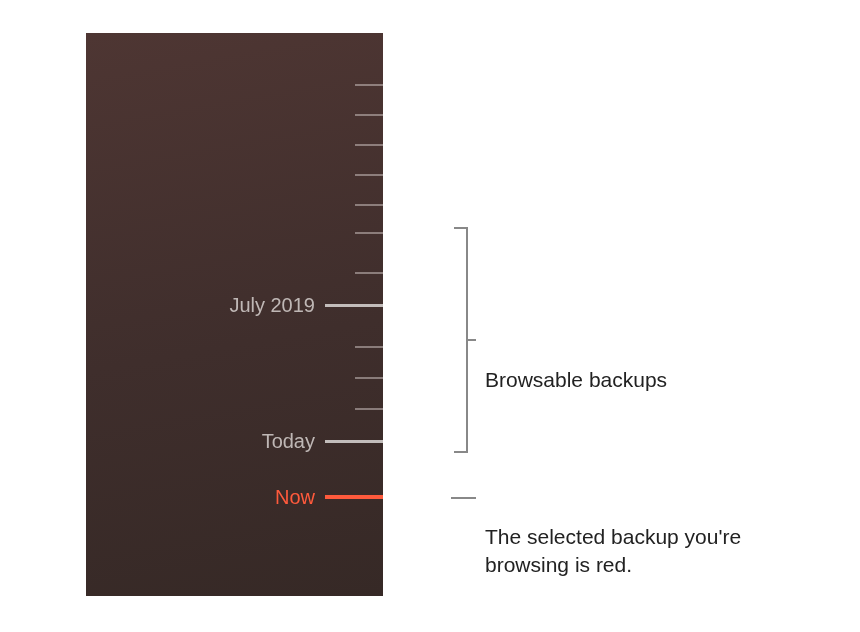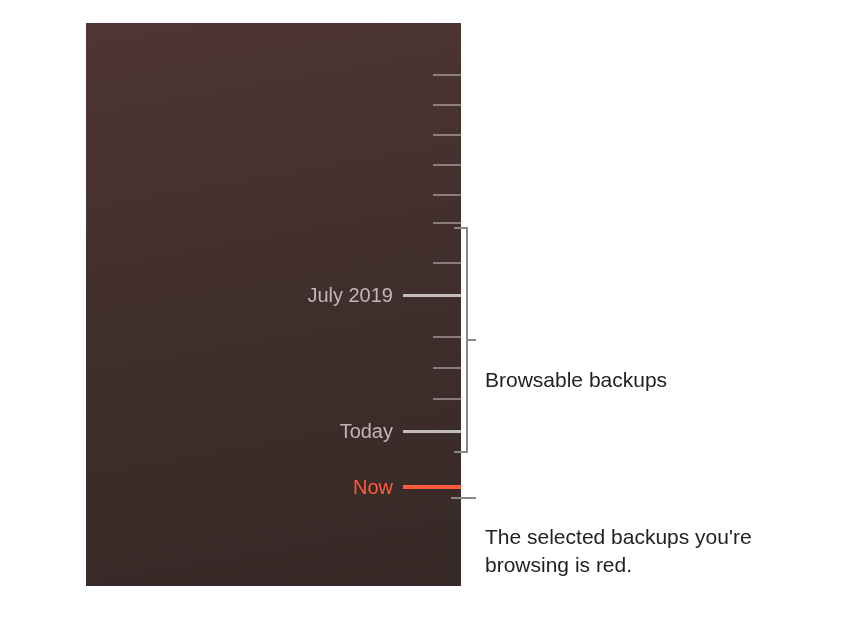--- a/index.html
+++ b/index.html
@@ -7,22 +7,22 @@
     margin: 0;
     width: 860px;
     height: 632px;
     background: #ffffff;
     font-family: -apple-system, "Helvetica Neue", Arial, sans-serif;
     position: relative;
   }
   .panel {
     position: absolute;
     left: 86px;
-    top: 23px;
-    width: 375px;
+    top: 33px;
+    width: 297px;
     height: 563px;
     background: linear-gradient(170deg, #4e3633 0%, #3f2e2c 55%, #362926 100%);
     overflow: hidden;
     padding-left: 36px;
   }
   .tick {
     position: absolute;
     right: 0;
     height: 2px;
     background: rgba(200,190,188,0.55);
@@ -89,13 +89,13 @@
 
   <div class="tick now" style="top:462px"></div>
   <span class="tick-label now" style="top:464px">Now</span>
 </div>
 
 <div class="bracket" style="left:454px; top:227px; height:226px;"></div>
 <div class="connector" style="left:468px; top:339px; width:8px;"></div>
 <div class="callout" style="left:485px; top:327px;">Browsable backups</div>
 
 <div class="connector" style="left:451px; top:497px; width:25px;"></div>
-<div class="callout" style="left:485px; top:484px;">The selected backups you're browsing is red.</div>
+<div class="callout" style="left:485px; top:484px;">The selected backup you're browsing is red.</div>
 
 </body></html>

